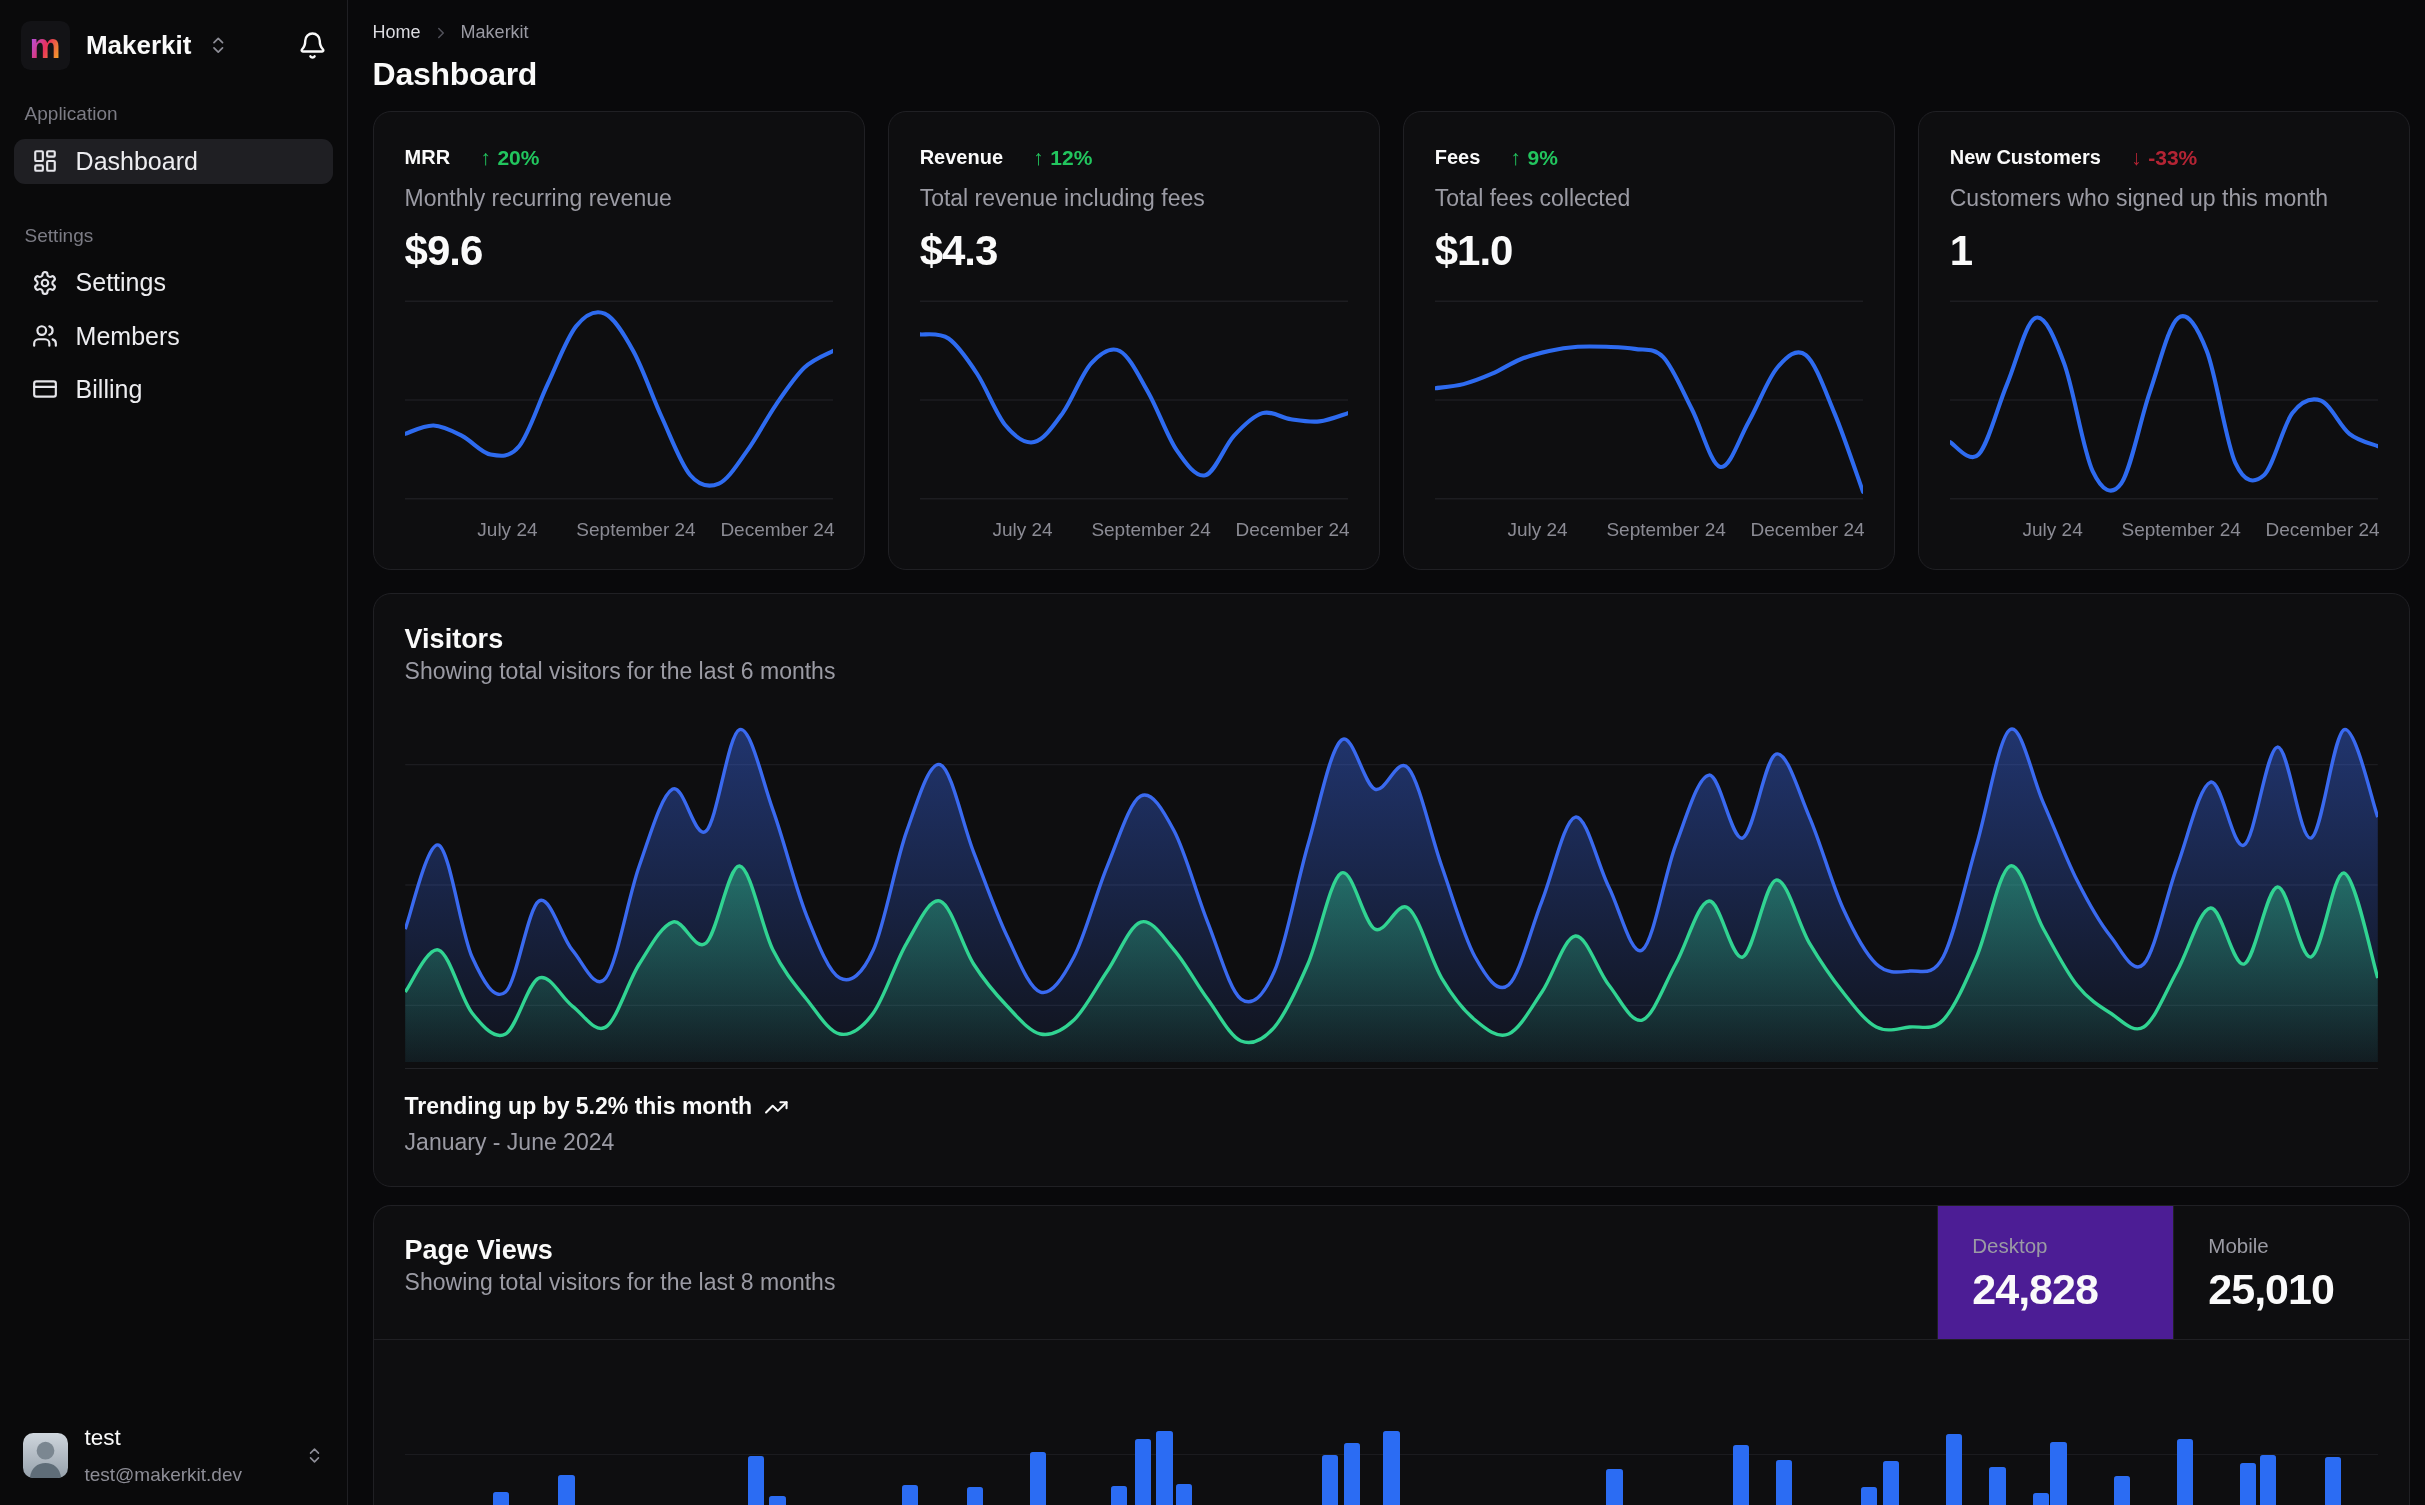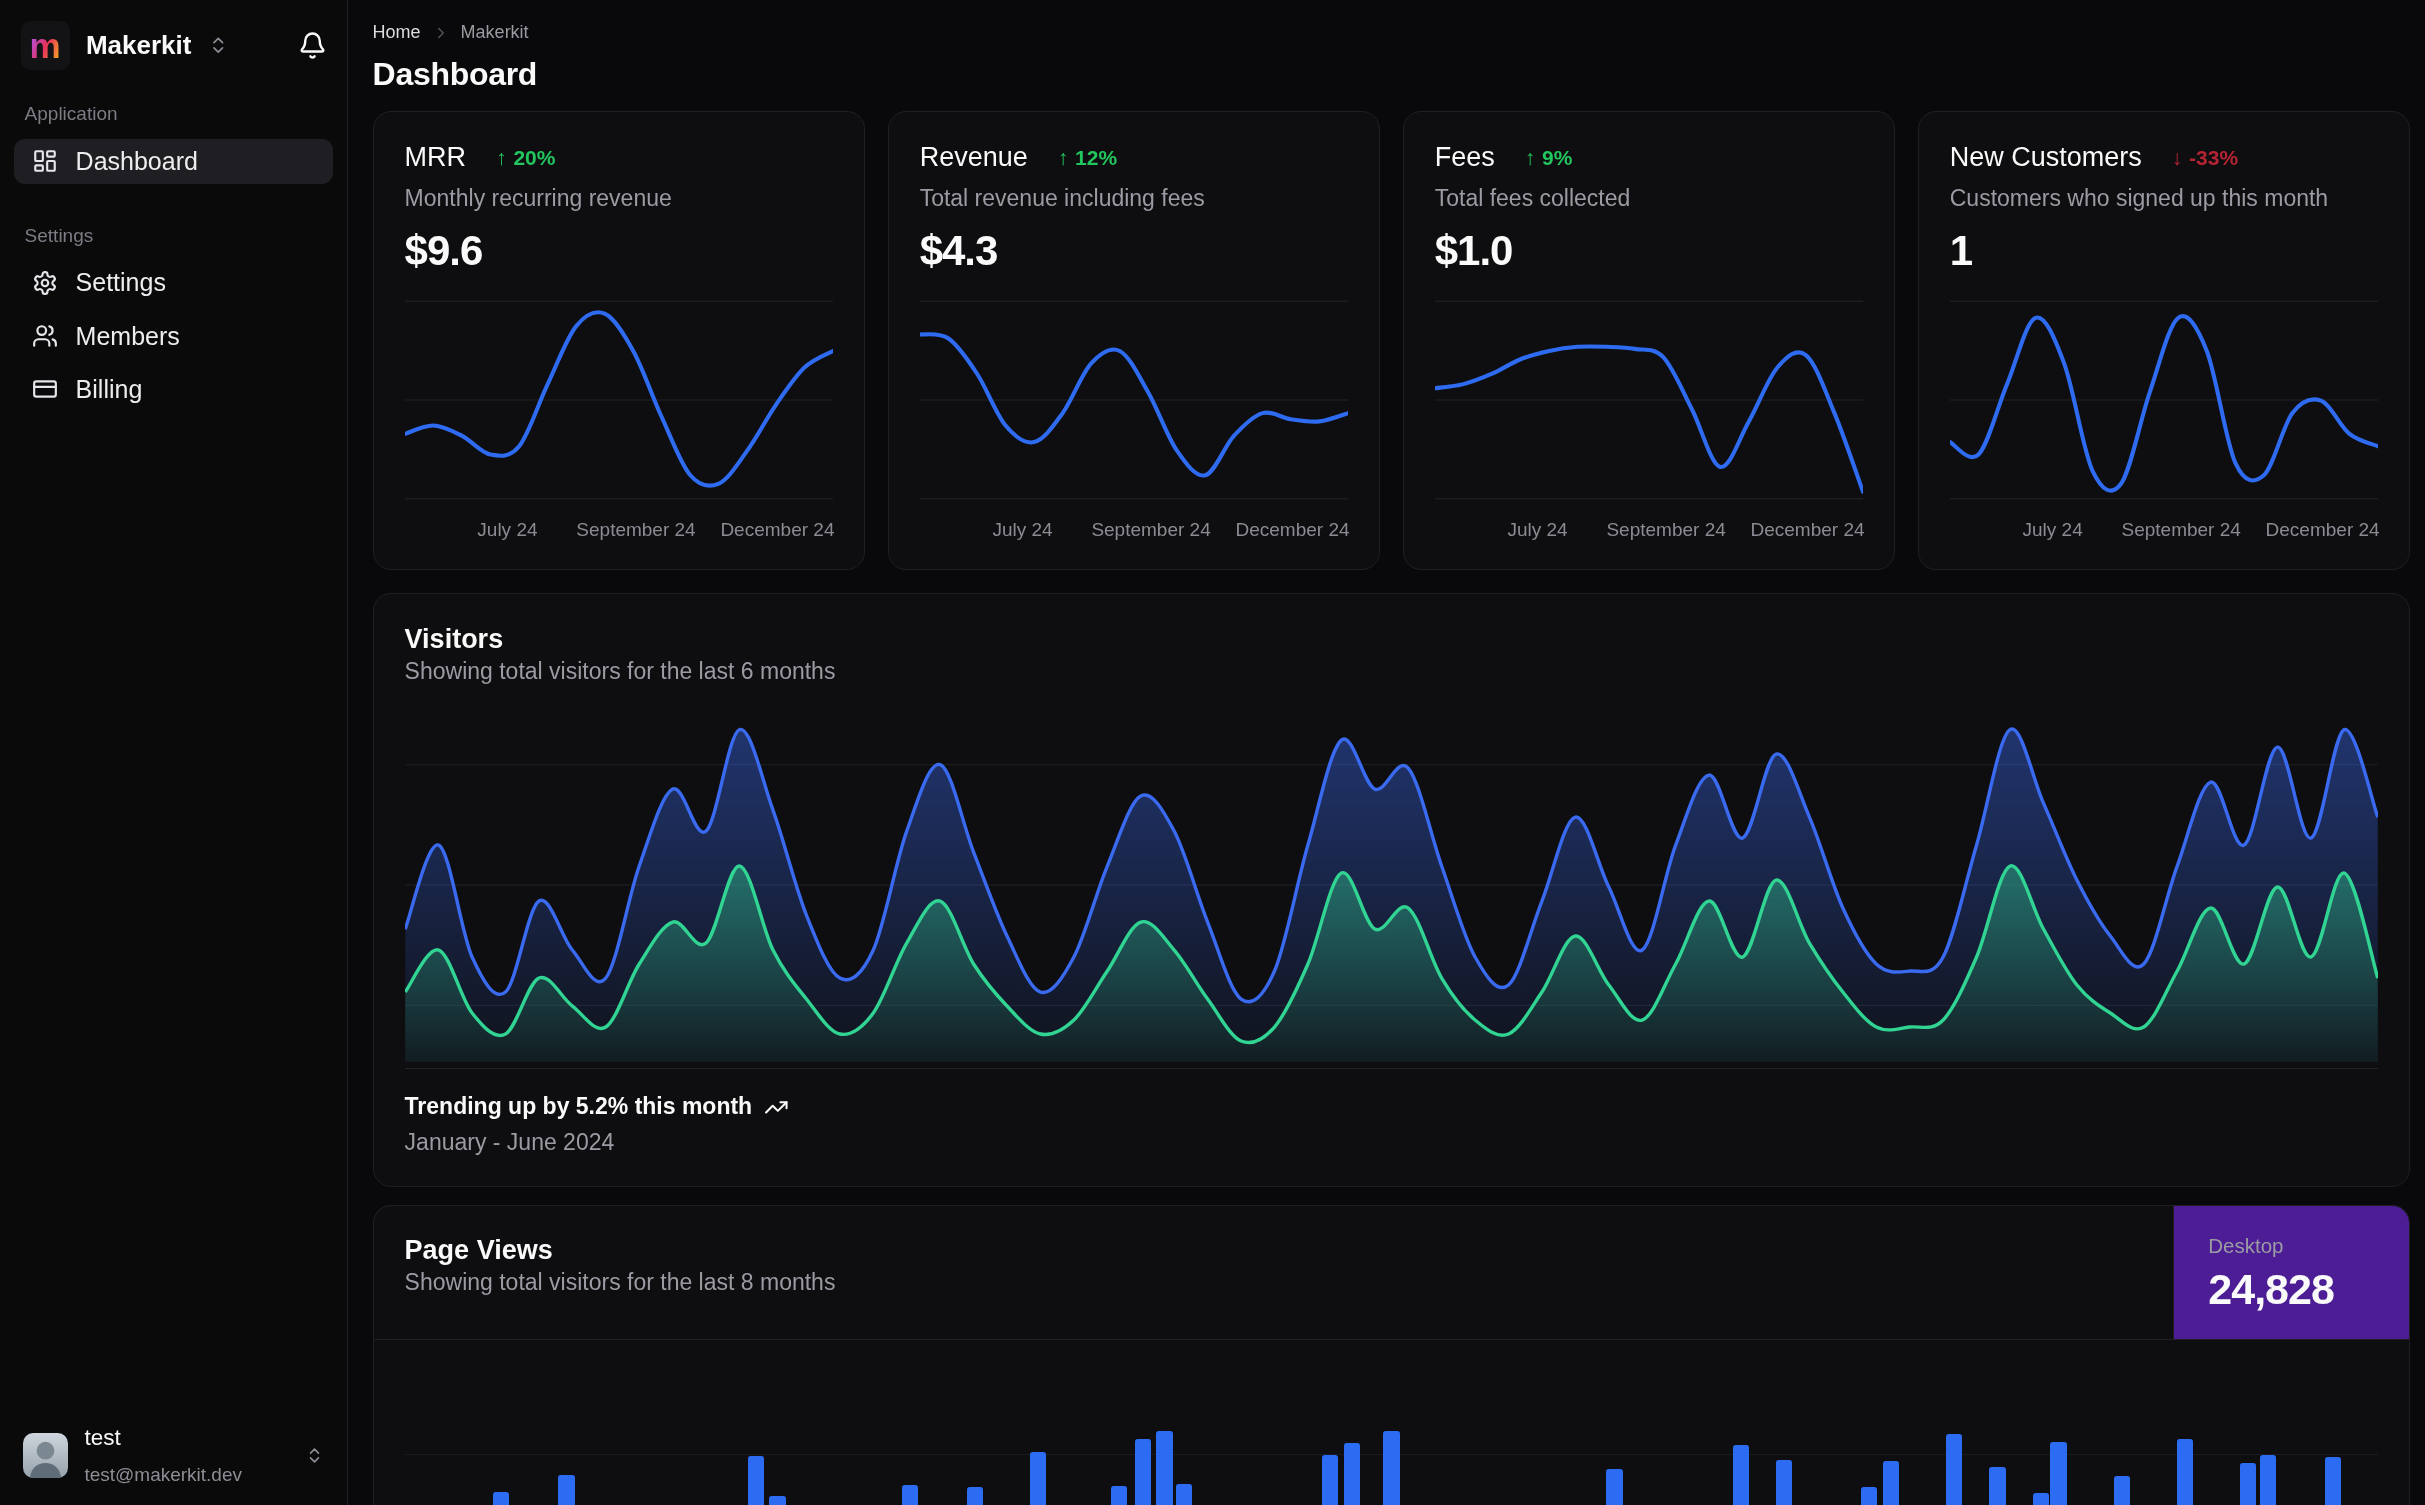--- a/index.html
+++ b/index.html
@@ -37,21 +37,21 @@
   
   .main{flex:1;padding:20.5px 15.7px 0 24.6px;overflow:hidden;}
   .breadcrumb{display:flex;align-items:center;gap:11px;font-size:18px;color:#dcdce1;height:24.6px;}
   .breadcrumb .crumb-current{color:#9a9aa3;}
   .page-title{font-size:32px;font-weight:700;margin-top:11px;line-height:37px;letter-spacing:-0.3px;}
   
   .cards-row{display:grid;grid-template-columns:repeat(4,1fr);gap:22.5px;margin-top:18px;}
   .stat-card{height:459px;background:#0e0e10;border:0.7px solid #202024;border-radius:18px;
     padding:30px 31px 27px 31px;display:flex;flex-direction:column;}
   .stat-head{display:flex;align-items:center;gap:30px;height:31px;}
-  .stat-title{font-size:27px;font-weight:400;text-align:center;}
+  .stat-title{font-size:20px;font-weight:700;text-align:center;}
   .badge{display:flex;align-items:center;gap:6.8px;font-size:21px;font-weight:600;}
   .badge.up{color:#22c55e;}
   .badge.down{color:#b42434;}
   .stat-desc{font-size:23px;color:#9b9ba4;margin-top:12.3px;line-height:27px;}
   .stat-value{font-size:42px;font-weight:700;margin-top:18px;letter-spacing:-1px;line-height:42px;}
   .spark{flex:1;margin-top:18px;position:relative;}
   .spark svg{position:absolute;inset:0;}
   .spark-x{position:relative;height:23px;margin-top:9.6px;font-size:19px;color:#8b8b94;}
   .spark-x span{position:absolute;transform:translateX(-50%);white-space:nowrap;}
   .spark-x .t0{left:24%;} .spark-x .t1{left:54%;} .spark-x .t2{left:87%;}
@@ -339,20 +339,24 @@
     <section class="pv-card">
       <div class="pv-header">
         <div class="pv-head-left">
           <div class="panel-title">Page Views</div>
           <div class="panel-sub">Showing total visitors for the last 8 months</div>
         </div>
         <div class="pv-toggle">
           <div class="pv-block active">
             <span class="pv-label">Desktop</span>
             <span class="pv-value">24,828</span>
+          </div>
+          <div class="pv-block">
+            <span class="pv-label">Mobile</span>
+            <span class="pv-value">25,010</span>
           </div>
         </div>
       </div>
       <div class="pv-chart">
         <div class="pv-grid"></div>
       <div class="bar" style="left: calc(4.9% - 8.2px); width: 16.4px; height: 13px; background: rgb(43, 108, 243);"></div>
           <div class="bar" style="left: calc(8.2% - 8.2px); width: 16.4px; height: 30px; background: rgb(43, 108, 243);"></div>
           <div class="bar" style="left: calc(17.8% - 8.2px); width: 16.4px; height: 49px; background: rgb(43, 108, 243);"></div>
           <div class="bar" style="left: calc(18.9% - 8.2px); width: 16.4px; height: 9px; background: rgb(43, 108, 243);"></div>
           <div class="bar" style="left: calc(25.6% - 8.2px); width: 16.4px; height: 20px; background: rgb(43, 108, 243);"></div>

